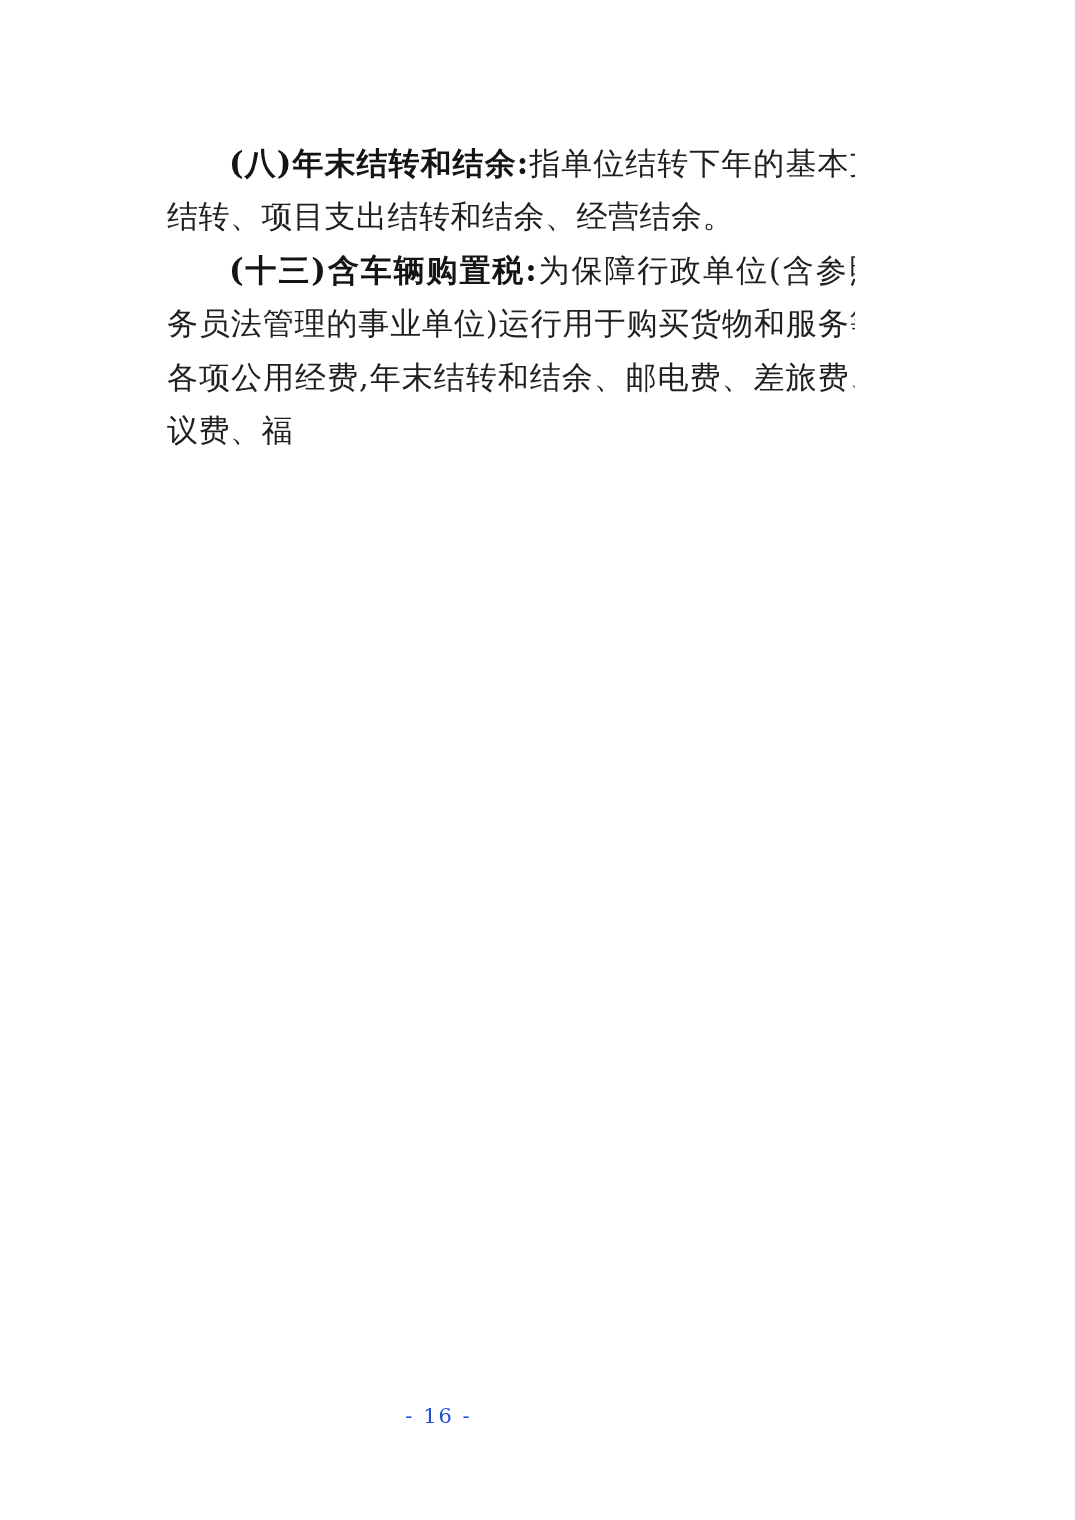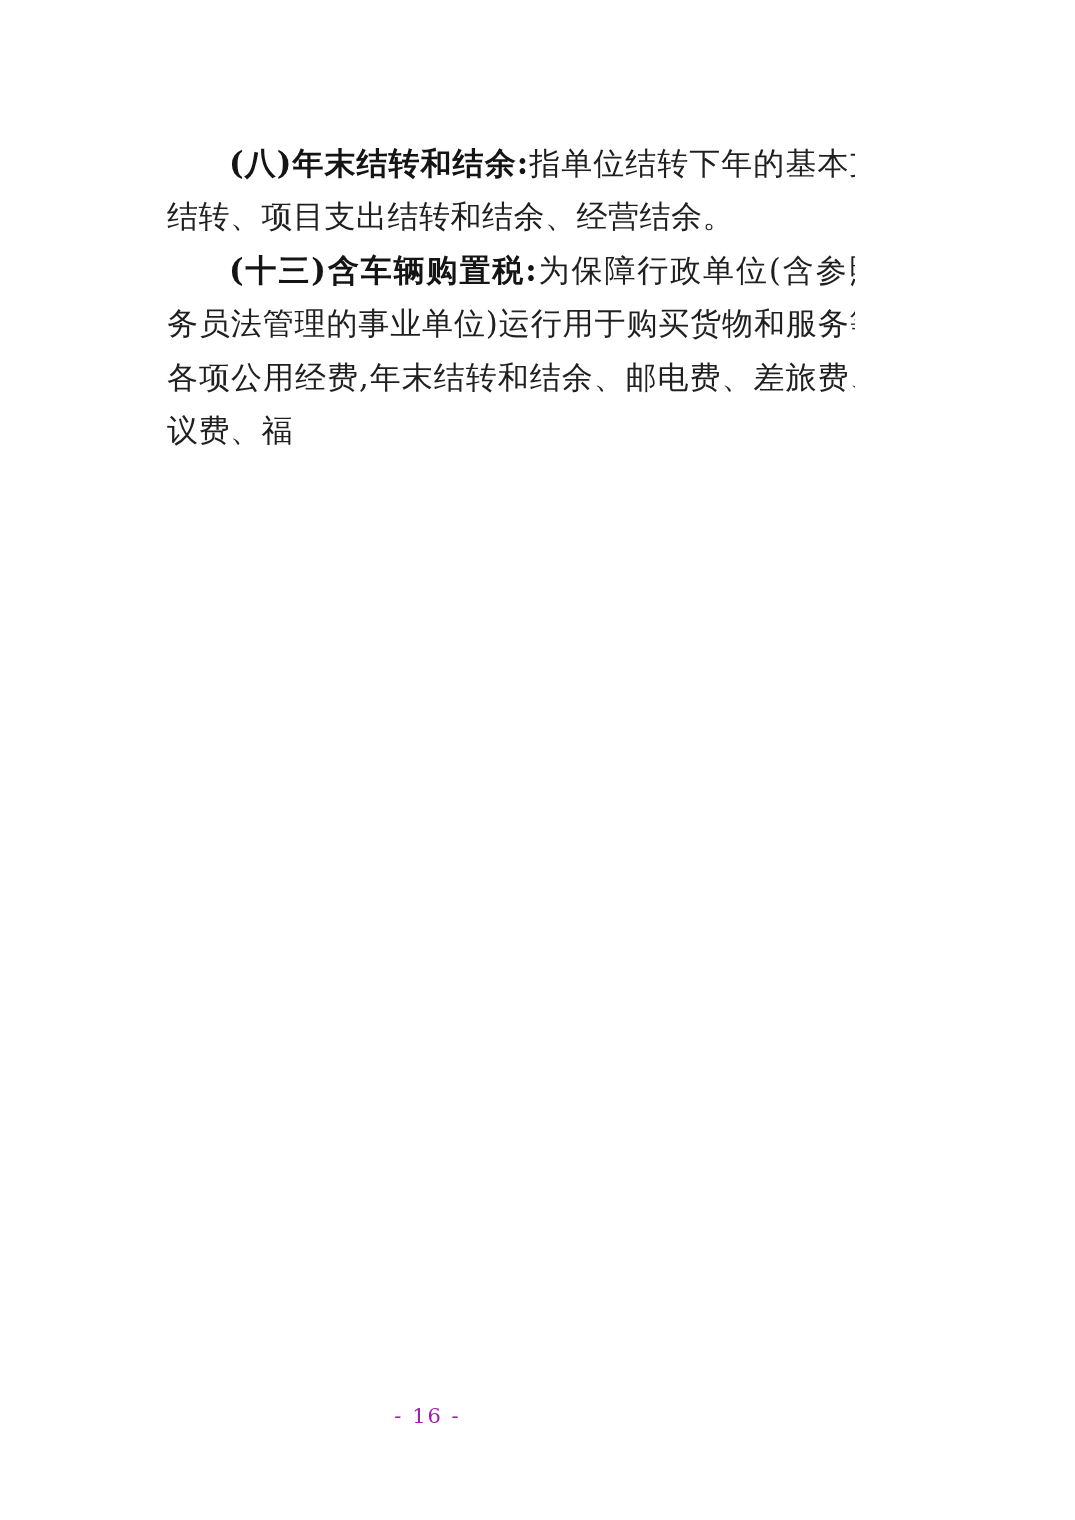--- a/index.html
+++ b/index.html
@@ -34,27 +34,27 @@
   }
   .para-heading {
     font-weight: bold;
     color: #141414;
   }
   .para-body {
     font-weight: normal;
   }
   .footer {
     position: absolute;
-    left: 0;
+    left: 11px;
     top: 1404px;
     width: 100%;
     text-align: center;
     font-size: 21px;
     letter-spacing: 2px;
-    color: #a21caf;
+    color: #1d4ed8;
     font-family: "DejaVu Serif", "Liberation Serif", serif;
   }
 </style>
 </head>
 <body>
 
 <div class="page">
   <div class="content">
     <p class="para"><strong class="para-heading">(八)年末结转和结余:</strong><span class="para-body">指单位结转下年的基本支出结转、项目支出结转和结余、经营结余。</span></p>
     <p class="para"><strong class="para-heading">(十三)含车辆购置税:</strong><span class="para-body">为保障行政单位(含参照公务员法管理的事业单位)运行用于购买货物和服务等的各项公用经费,年末结转和结余、邮电费、差旅费、会议费、福</span></p>

